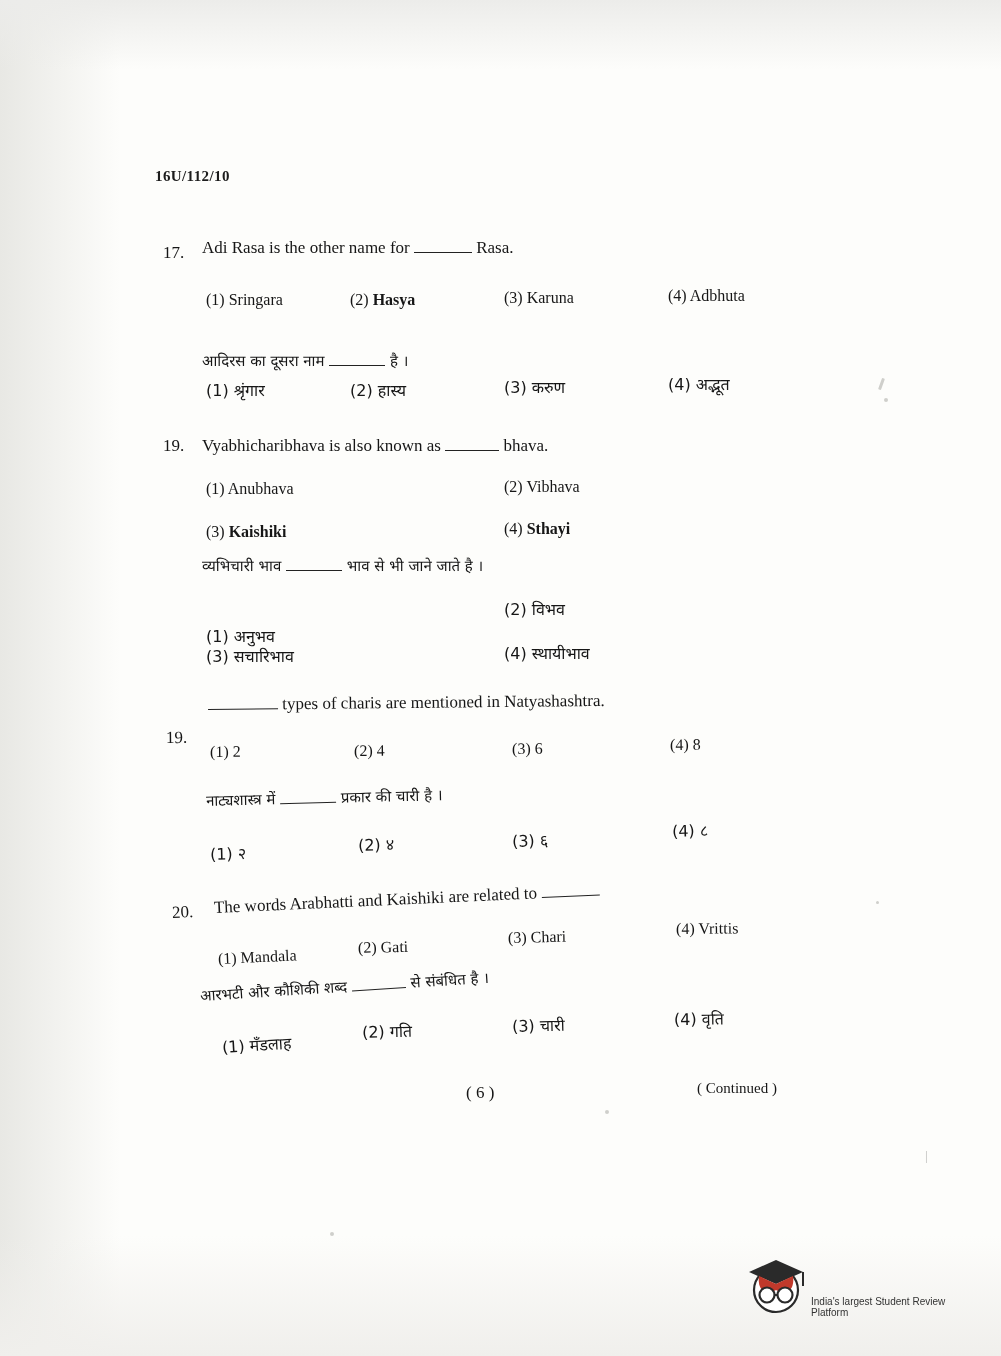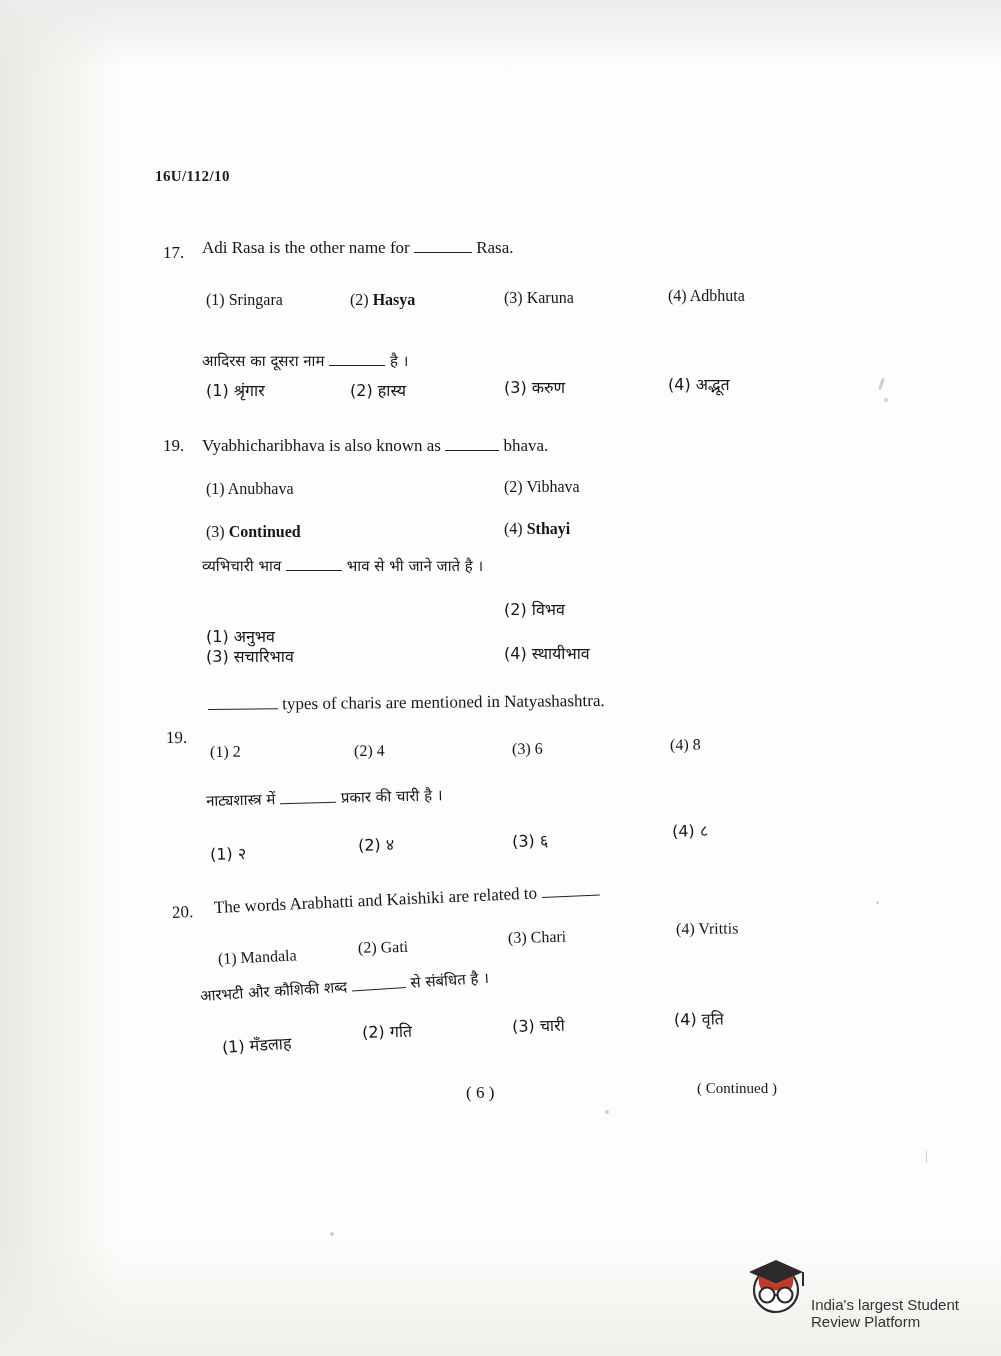--- a/index.html
+++ b/index.html
@@ -139,21 +139,21 @@
   .logo-text .dotcom {
     font-size: 12px;
     color: #d0342c;
     font-weight: bold;
   }
   .logo-tag {
     position: absolute;
     left: 76px;
     top: 48px;
     font-family: "Liberation Sans", sans-serif;
-    font-size: 15px;
+    font-size: 10px;
     color: #333;
   }
 
   .speck {
     position: absolute;
     background: #cfcfcb;
     border-radius: 50%;
   }
   .edge-mark {
     position: absolute;
@@ -228,21 +228,21 @@
       <div class="opt" style="left:206px; top:480px;">
         <span class="num">(1)</span>
         <span>Anubhava</span>
       </div>
       <div class="opt" style="left:504px; top:478px;">
         <span class="num">(2)</span>
         <span>Vibhava</span>
       </div>
       <div class="opt" style="left:206px; top:523px;">
         <span class="num">(3)</span>
-        <span class="bold">Continued</span>
+        <span class="bold">Kaishiki</span>
       </div>
       <div class="opt" style="left:504px; top:520px;">
         <span class="num">(4)</span>
         <span class="bold">Sthayi</span>
       </div>
 
       <div class="qtext hindi" style="left:202px; top:555px;">
         <span>व्यभिचारी भाव </span><span class="blankline" style="width:56px;"></span><span> भाव से भी जाने जाते है ।</span>
       </div>
 

